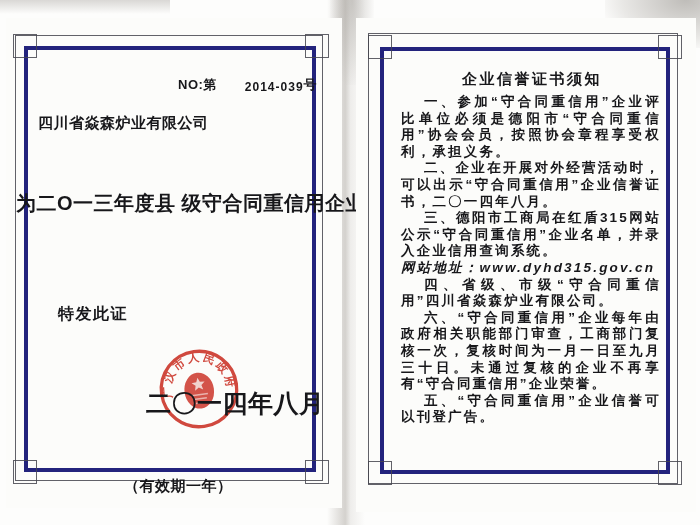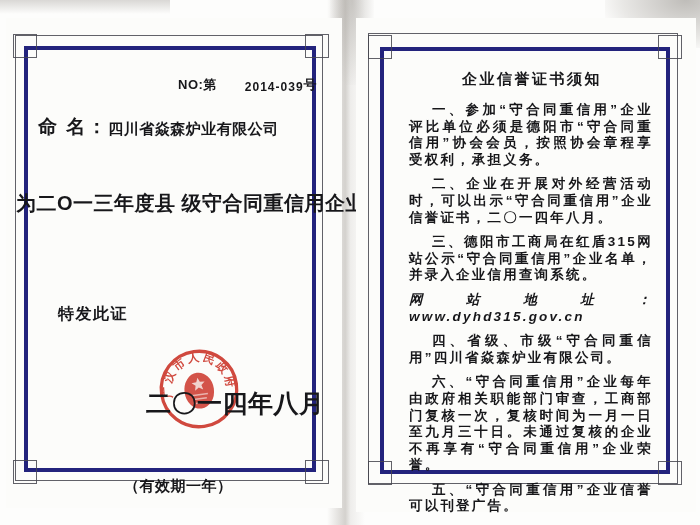--- a/index.html
+++ b/index.html
@@ -94,21 +94,21 @@
   
   .notice-title{
     position:absolute;left:24px;top:52px;width:290px;text-align:center;
     font-size:15px;font-weight:700;letter-spacing:2.5px;padding-left:14px;
   }
   .notice-body{
     position:absolute;left:45px;top:76px;width:260px;
     font-size:13.5px;font-weight:700;line-height:16.6px;letter-spacing:2.2px;
     text-align:justify;
   }
-  .notice-body p{text-indent:1.7em;margin:8px;}
+  .notice-body p{text-indent:1.7em;margin:0;}
   .notice-body p.no-indent{text-indent:0;font-style:italic;}
 </style>
 </head>
 <body>
 
 <div class="fold-shadow"></div>
 <div class="smudge-tr"></div>
 <div class="smudge-tm"></div>
 <div class="smudge-tl"></div>
 <div class="edge-right"></div>
@@ -119,21 +119,20 @@
   <div class="corner-sq" style="left:7px;top:16px;"></div>
   <div class="corner-sq" style="left:299px;top:16px;"></div>
   <div class="corner-sq" style="left:7px;top:442px;"></div>
   <div class="corner-sq" style="left:299px;top:442px;"></div>
 
   <div class="cert-no">
     <span>NO:第</span><span class="num">2014-039</span><span>号</span>
   </div>
 
   <div class="name-line">
-    <span class="name-label">命 名：</span>
     <span class="company">四川省焱森炉业有限公司</span>
   </div>
 
   <div class="award-line">为二O一三年度县 级守合同重信用企业</div>
 
   <div class="issue-line">特发此证</div>
 
   <svg class="seal" viewBox="0 0 100 100">
     <circle cx="50" cy="50" r="46" fill="none" stroke="#cd3a2f" stroke-width="4"></circle>
     <path id="sealArc" d="M 22.2 69.5 A 34 34 0 1 1 77.9 69.5" fill="none"></path>

